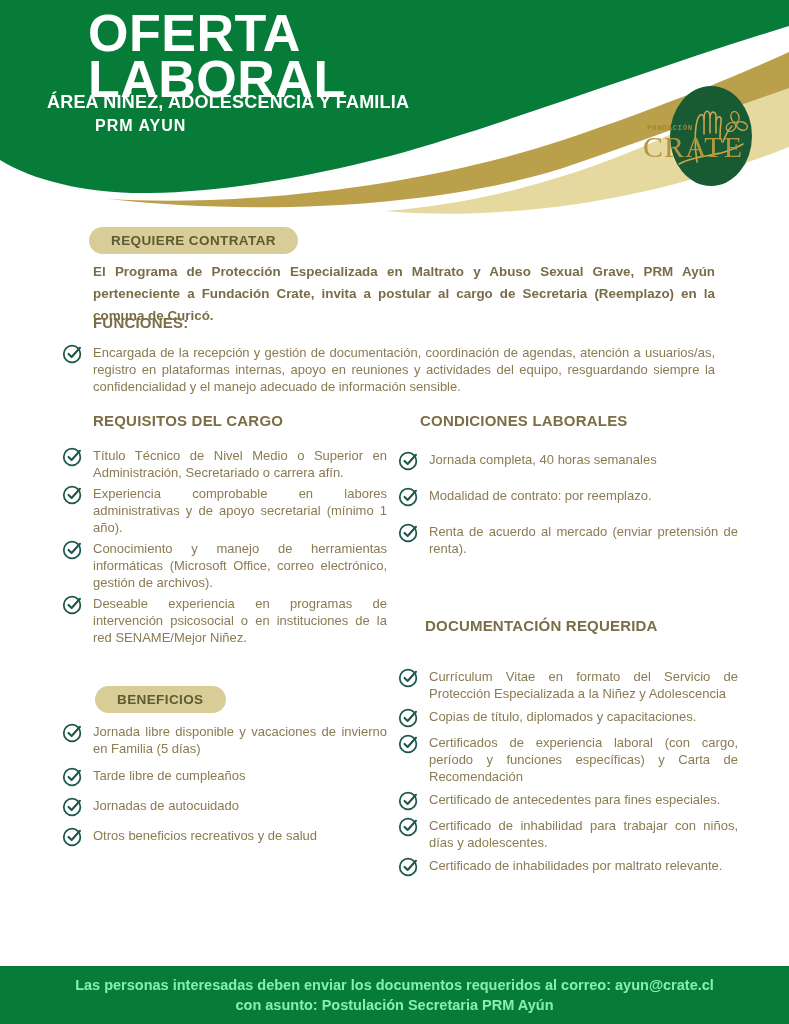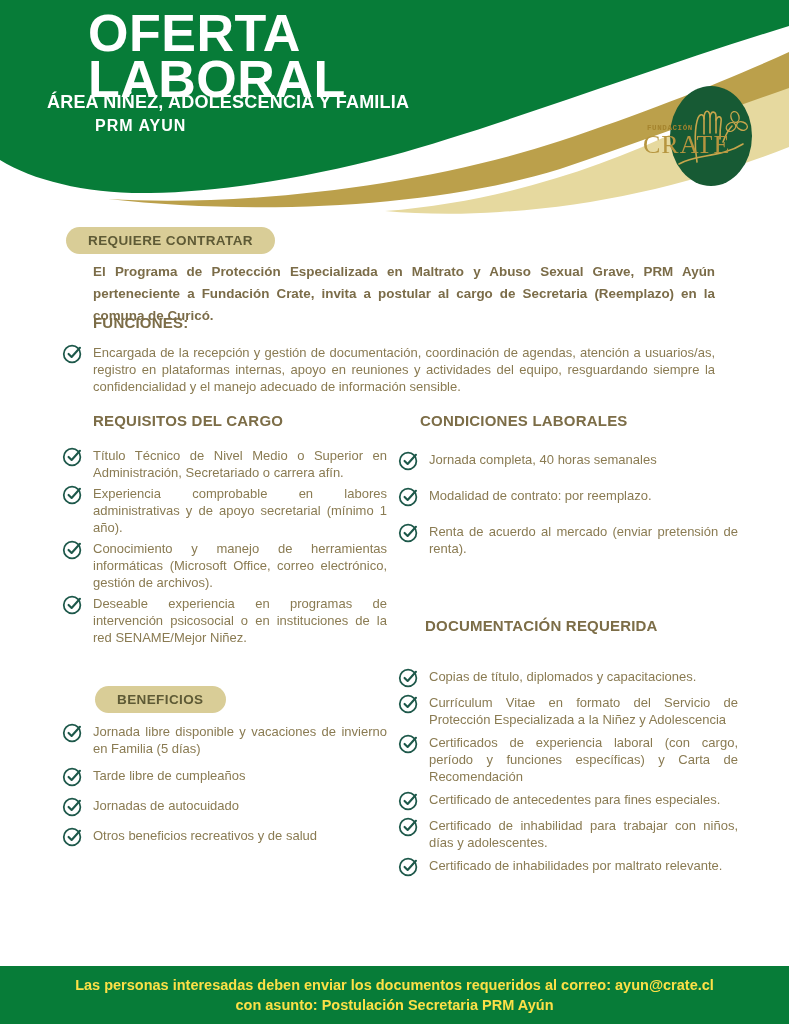--- a/index.html
+++ b/index.html
@@ -26,21 +26,21 @@
   }
   
   .logo { position:absolute; left:643px; top:84px; width:120px; height:108px; }
   .logo svg { display:block; }
   
   .pill {
     position:absolute; display:inline-flex; align-items:center;
     background:#d9cd97; color:#5e5a35; font-weight:700; font-size:13.5px;
     letter-spacing:0.4px; border-radius:15px; padding:0 22px; height:27px;
   }
-  .pill-requiere { left:66px; top:227px; }
+  .pill-requiere { left:89px; top:227px; }
   .pill-beneficios { position:static; margin:36px 0 0 33px; }
   
   .intro-par {
     position:absolute; left:93px; top:261px; width:622px;
     color:#7b6c48; font-weight:700; font-size:13.4px; line-height:22px;
     text-align:justify;
   }
   .sec-heading { color:#7c6d47; font-weight:700; font-size:15px; letter-spacing:0.2px; }
   .h-funciones { position:absolute; left:93px; top:314px; }
   
@@ -63,31 +63,31 @@
   .cond-list  { margin-top:22px; }
   .cond-list  .chk-item { margin-bottom:16px; }
   .h-docs     { margin-top:60px; margin-left:27px !important; }
   .docs-list  { margin-top:34px; }
   .docs-list  .chk-item { margin-bottom:6px; }
   .benef-list { margin-top:10px; }
   .benef-list .chk-item { margin-bottom:10px; }
   
   .footer {
     position:absolute; left:0; bottom:0; width:789px; height:58px;
-    background:#077c38; color:#fde047; display:flex; flex-direction:column;
+    background:#077c38; color:#86efac; display:flex; flex-direction:column;
     align-items:center; justify-content:center; text-align:right;
   }
   .footer div { font-size:14.5px; font-weight:700; line-height:20px; }
   .logo-fundacion {
     position:absolute; left:4px; top:40px; color:#a5842e;
     font-size:7.5px; font-weight:700; letter-spacing:0.6px;font-family:Liberation Mono, monospace;
   }
   .logo-crate {
     position:absolute; left:0px; top:46px; color:#b6953f;
-    font-family:"Liberation Serif", serif; font-size:26px; letter-spacing:1px;
+    font-family:"Liberation Serif", serif; font-size:30px; letter-spacing:1px;
   }
 </style>
 </head>
 <body>
 
 <div class="page">
 
   <svg class="hero-svg" width="789" height="218" viewBox="0 0 789 218" aria-hidden="true">
 
     <path d="M385,211 C500,202 600,168 680,130 C720,112 760,97 789,86 L789,147
@@ -281,31 +281,31 @@
       <div class="sec-heading h-docs">DOCUMENTACIÓN REQUERIDA</div>
       <ul class="chk-list docs-list">
 
           <li class="chk-item">
             <span class="chk-icon">
               <svg width="21" height="21" viewBox="0 0 24 24" fill="none">
                 <circle cx="11.5" cy="12.5" r="9.5" stroke="#1d584a" stroke-width="2"></circle>
                 <path d="M7.5 12.5 L11 16 L20.5 5.5" stroke="#1d584a" stroke-width="2.4" stroke-linecap="round" stroke-linejoin="round"></path>
               </svg>
             </span>
+            <span class="chk-text">Currículum Vitae en formato del Servicio de Protección Especializada a la Niñez y Adolescencia</span>
+          </li>
+
+          <li class="chk-item">
+            <span class="chk-icon">
+              <svg width="21" height="21" viewBox="0 0 24 24" fill="none">
+                <circle cx="11.5" cy="12.5" r="9.5" stroke="#1d584a" stroke-width="2"></circle>
+                <path d="M7.5 12.5 L11 16 L20.5 5.5" stroke="#1d584a" stroke-width="2.4" stroke-linecap="round" stroke-linejoin="round"></path>
+              </svg>
+            </span>
             <span class="chk-text">Copias de título, diplomados y capacitaciones.</span>
-          </li>
-
-          <li class="chk-item">
-            <span class="chk-icon">
-              <svg width="21" height="21" viewBox="0 0 24 24" fill="none">
-                <circle cx="11.5" cy="12.5" r="9.5" stroke="#1d584a" stroke-width="2"></circle>
-                <path d="M7.5 12.5 L11 16 L20.5 5.5" stroke="#1d584a" stroke-width="2.4" stroke-linecap="round" stroke-linejoin="round"></path>
-              </svg>
-            </span>
-            <span class="chk-text">Currículum Vitae en formato del Servicio de Protección Especializada a la Niñez y Adolescencia</span>
           </li>
 
           <li class="chk-item">
             <span class="chk-icon">
               <svg width="21" height="21" viewBox="0 0 24 24" fill="none">
                 <circle cx="11.5" cy="12.5" r="9.5" stroke="#1d584a" stroke-width="2"></circle>
                 <path d="M7.5 12.5 L11 16 L20.5 5.5" stroke="#1d584a" stroke-width="2.4" stroke-linecap="round" stroke-linejoin="round"></path>
               </svg>
             </span>
             <span class="chk-text">Certificados de experiencia laboral (con cargo, período y funciones específicas) y Carta de Recomendación</span>

